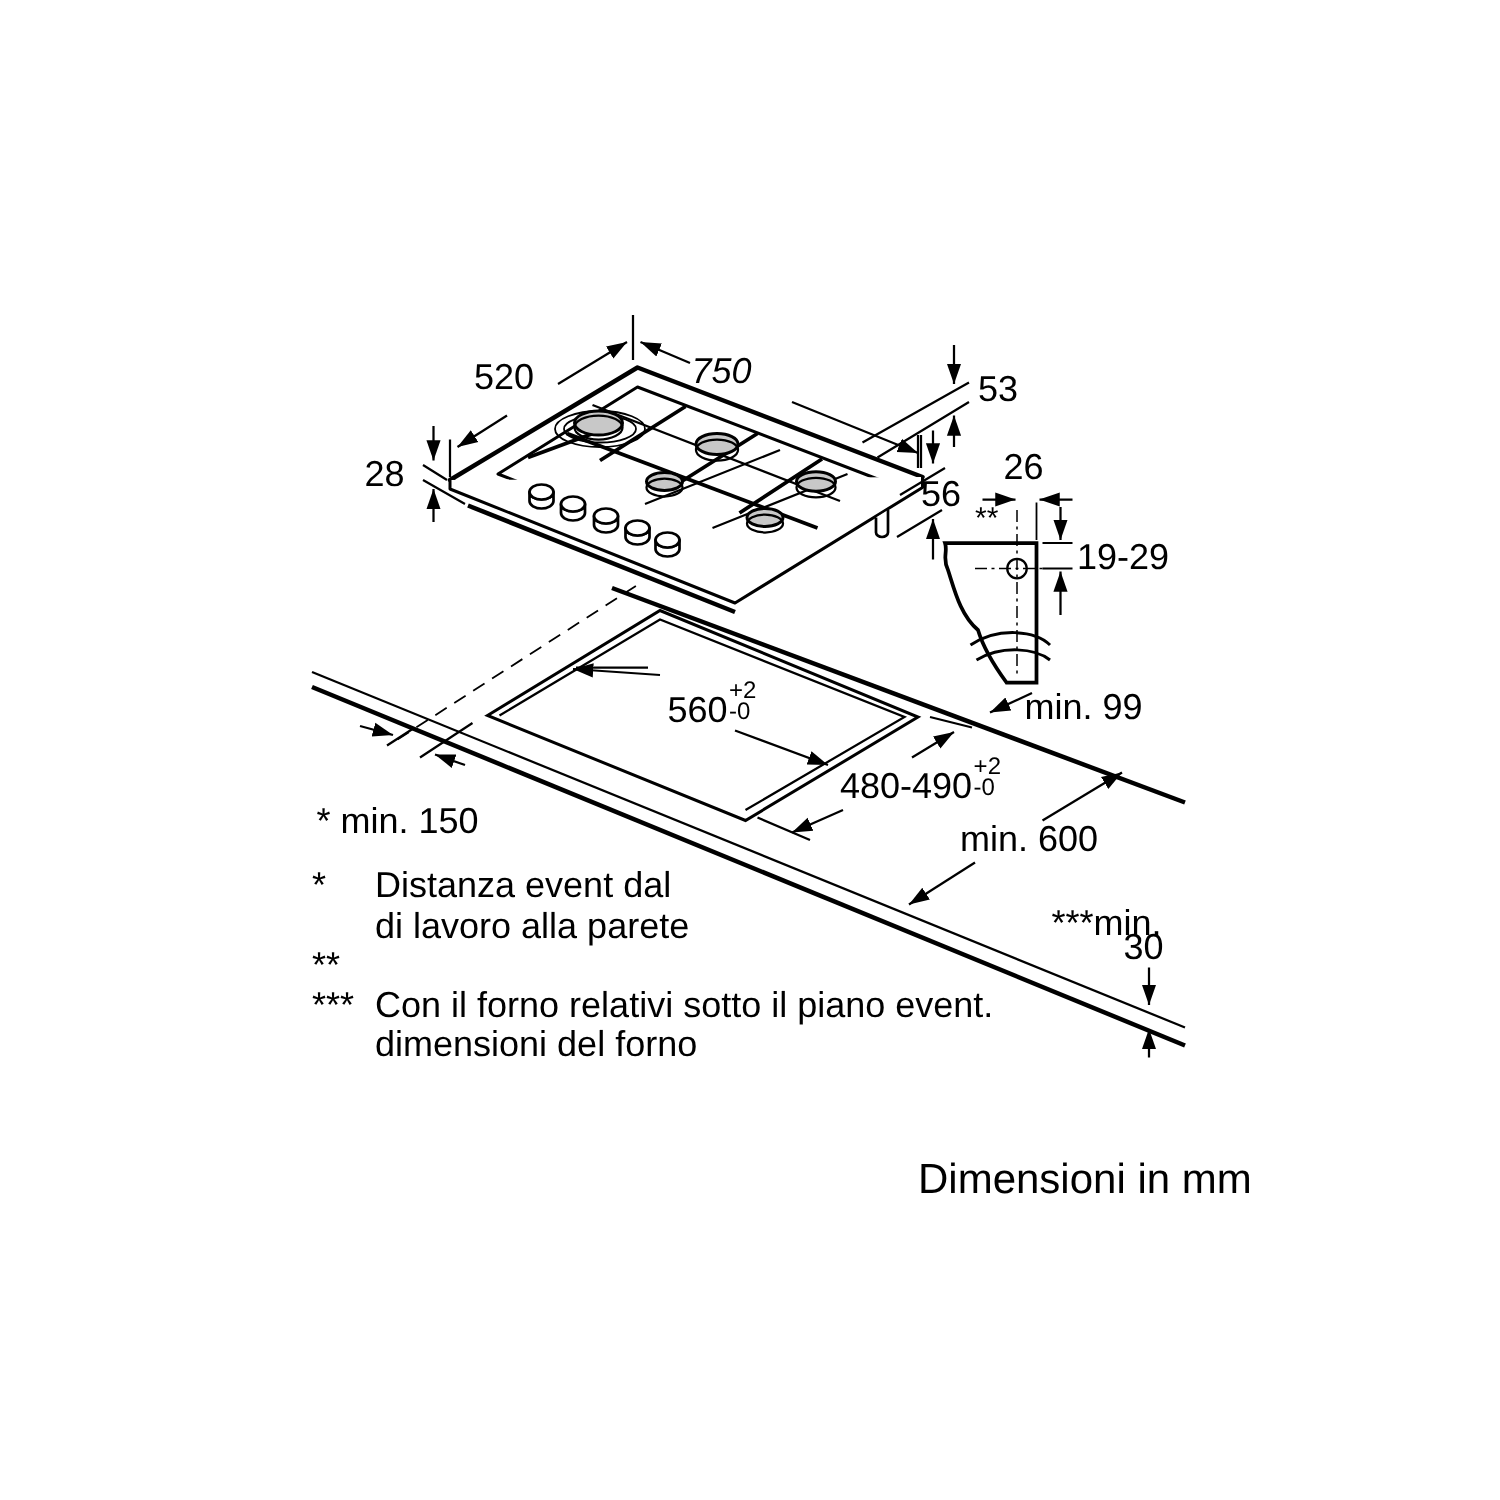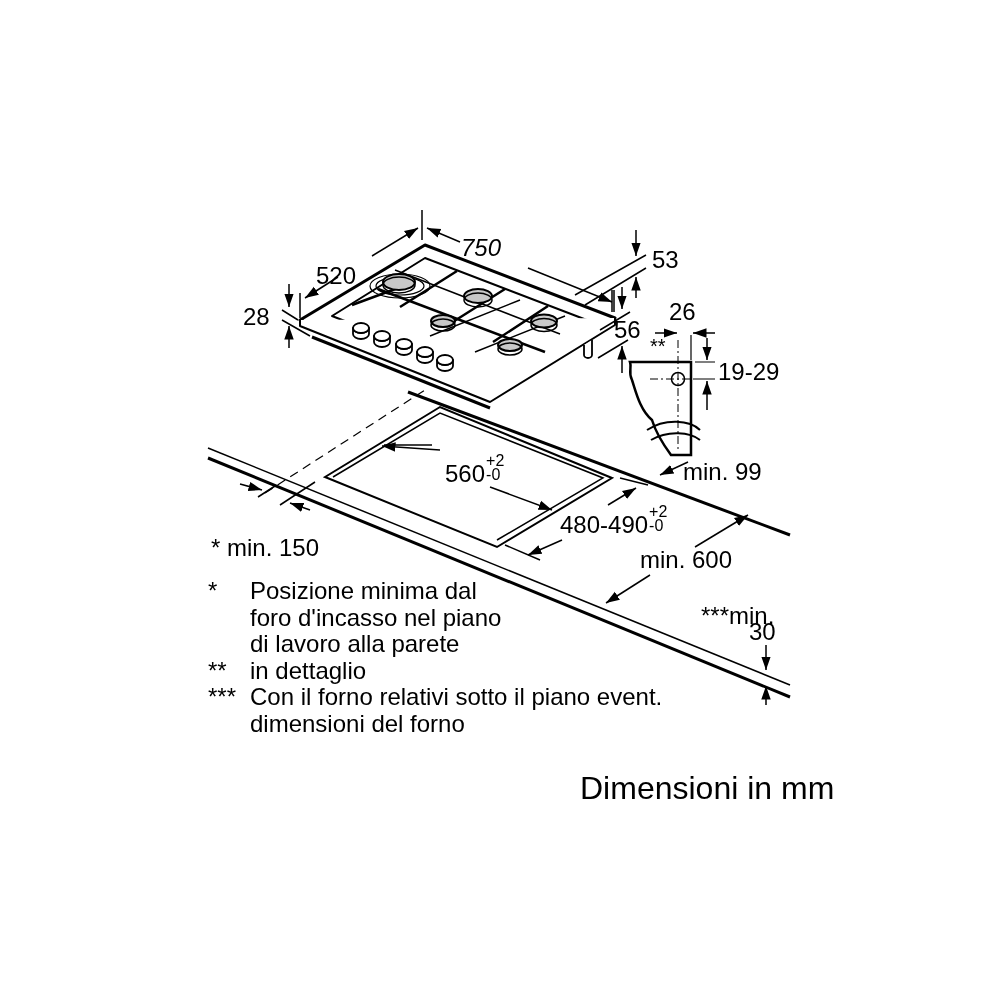--- a/index.html
+++ b/index.html
@@ -8,21 +8,21 @@
   svg.drawing { position: absolute; left: 0; top: 0; width: 1000px; height: 1000px; }
   .lbl { position: absolute; font-size: 24px; line-height: 1; white-space: nowrap;
          font-family: "Liberation Sans", sans-serif; }
   .tol { position: relative; display: inline-block; font-size: 16px; line-height: 14px;
          vertical-align: top; margin-left: 1px; }
   .tol span { display: block; }
   .notes { position: absolute; left: 208px; top: 578px; font-size: 24px; line-height: 26.5px; }
   .note-row { display: flex; }
   .note-mark { width: 42px; flex: none; }
   .note-lines span { display: block; }
-  .units { position: absolute; left: 580px; top: 770px; font-size: 32px; }
+  .units { position: absolute; left: 612px; top: 770px; font-size: 28px; }
 </style>
 </head>
 <body>
 
 <svg class="drawing" viewBox="0 0 1000 1000" xmlns="http://www.w3.org/2000/svg">
   <defs>
     <marker id="ah" viewBox="0 0 10 10" refX="10" refY="5" markerWidth="9" markerHeight="9" orient="auto-start-reverse">
       <path d="M0,1.5 L10,5 L0,8.5 z" fill="#000"></path>
     </marker>
   </defs>
@@ -146,21 +146,21 @@
     <path d="M688,462 L660,475" marker-end="url(#ah)"></path>
 
     <path d="M695,547 L748,515" marker-end="url(#ah)"></path>
     <path d="M650,575 L606,603" marker-end="url(#ah)"></path>
 
     <path d="M766,645 L766,670" marker-end="url(#ah)"></path>
     <path d="M766,705 L766,686" marker-end="url(#ah)"></path>
   </g>
 </svg>
 
-<div class="lbl" style="left:316px;top:264px;">520</div>
+<div class="lbl" style="left:316px;top:240px;">520</div>
 <div class="lbl" style="left:461px;top:236px;font-style:italic;">750</div>
 <div class="lbl" style="left:243px;top:305px;">28</div>
 <div class="lbl" style="left:652px;top:248px;">53</div>
 <div class="lbl" style="left:614px;top:318px;">56</div>
 
 <div class="lbl" style="left:669px;top:300px;">26</div>
 <div class="lbl" style="left:650px;top:336px;font-size:20px;">**</div>
 <div class="lbl" style="left:718px;top:360px;">19-29</div>
 
 <div class="lbl" style="left:445px;top:462px;">
@@ -173,29 +173,27 @@
 <div class="lbl" style="left:211px;top:536px;">* min. 150</div>
 <div class="lbl" style="left:683px;top:460px;">min. 99</div>
 <div class="lbl" style="left:640px;top:548px;">min. 600</div>
 <div class="lbl" style="left:701px;top:604px;">***min.</div>
 <div class="lbl" style="left:749px;top:620px;">30</div>
 
 <div class="notes">
   <div class="note-row">
     <div class="note-mark">*</div>
     <div class="note-lines">
-      <span>Posizione minima dal</span>
-      <span>foro d'incasso nel piano</span>
+      <span>Distanza event dal</span>
       <span>di lavoro alla parete</span>
     </div>
   </div>
   <div class="note-row">
     <div class="note-mark">**</div>
     <div class="note-lines">
-      <span>in dettaglio</span>
     </div>
   </div>
   <div class="note-row">
     <div class="note-mark">***</div>
     <div class="note-lines">
       <span>Con il forno relativi sotto il piano event.</span>
       <span>dimensioni del forno</span>
     </div>
   </div>
 </div>

